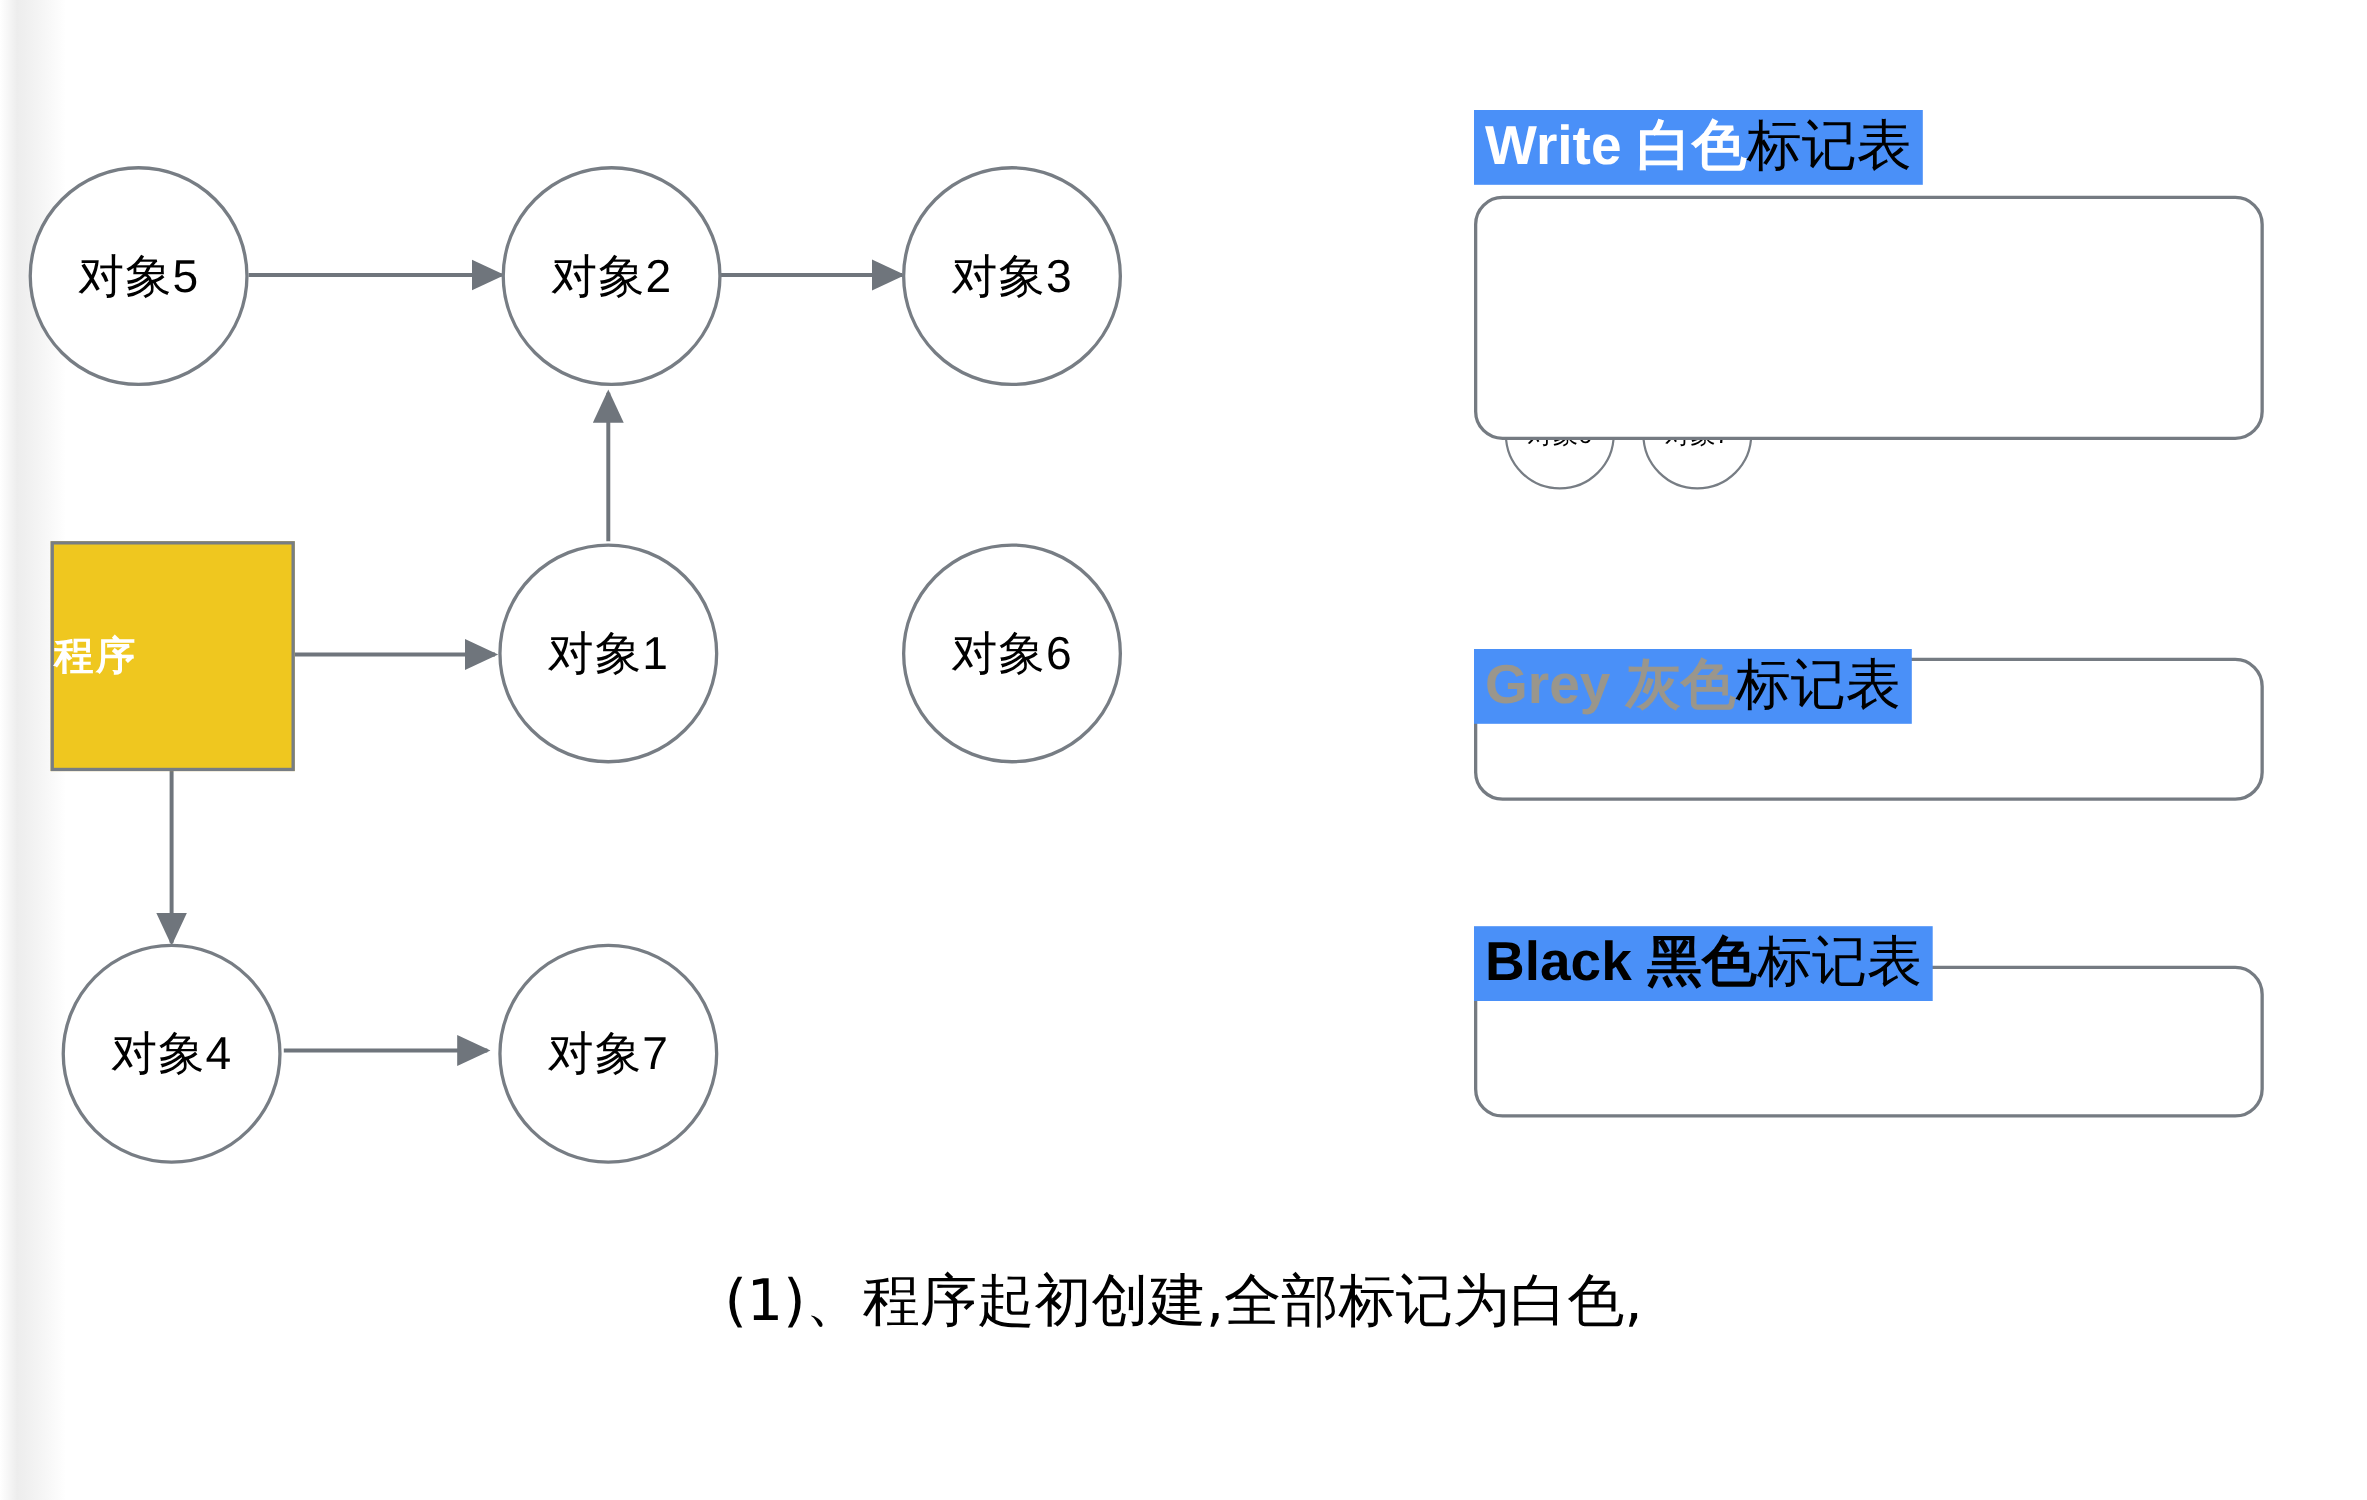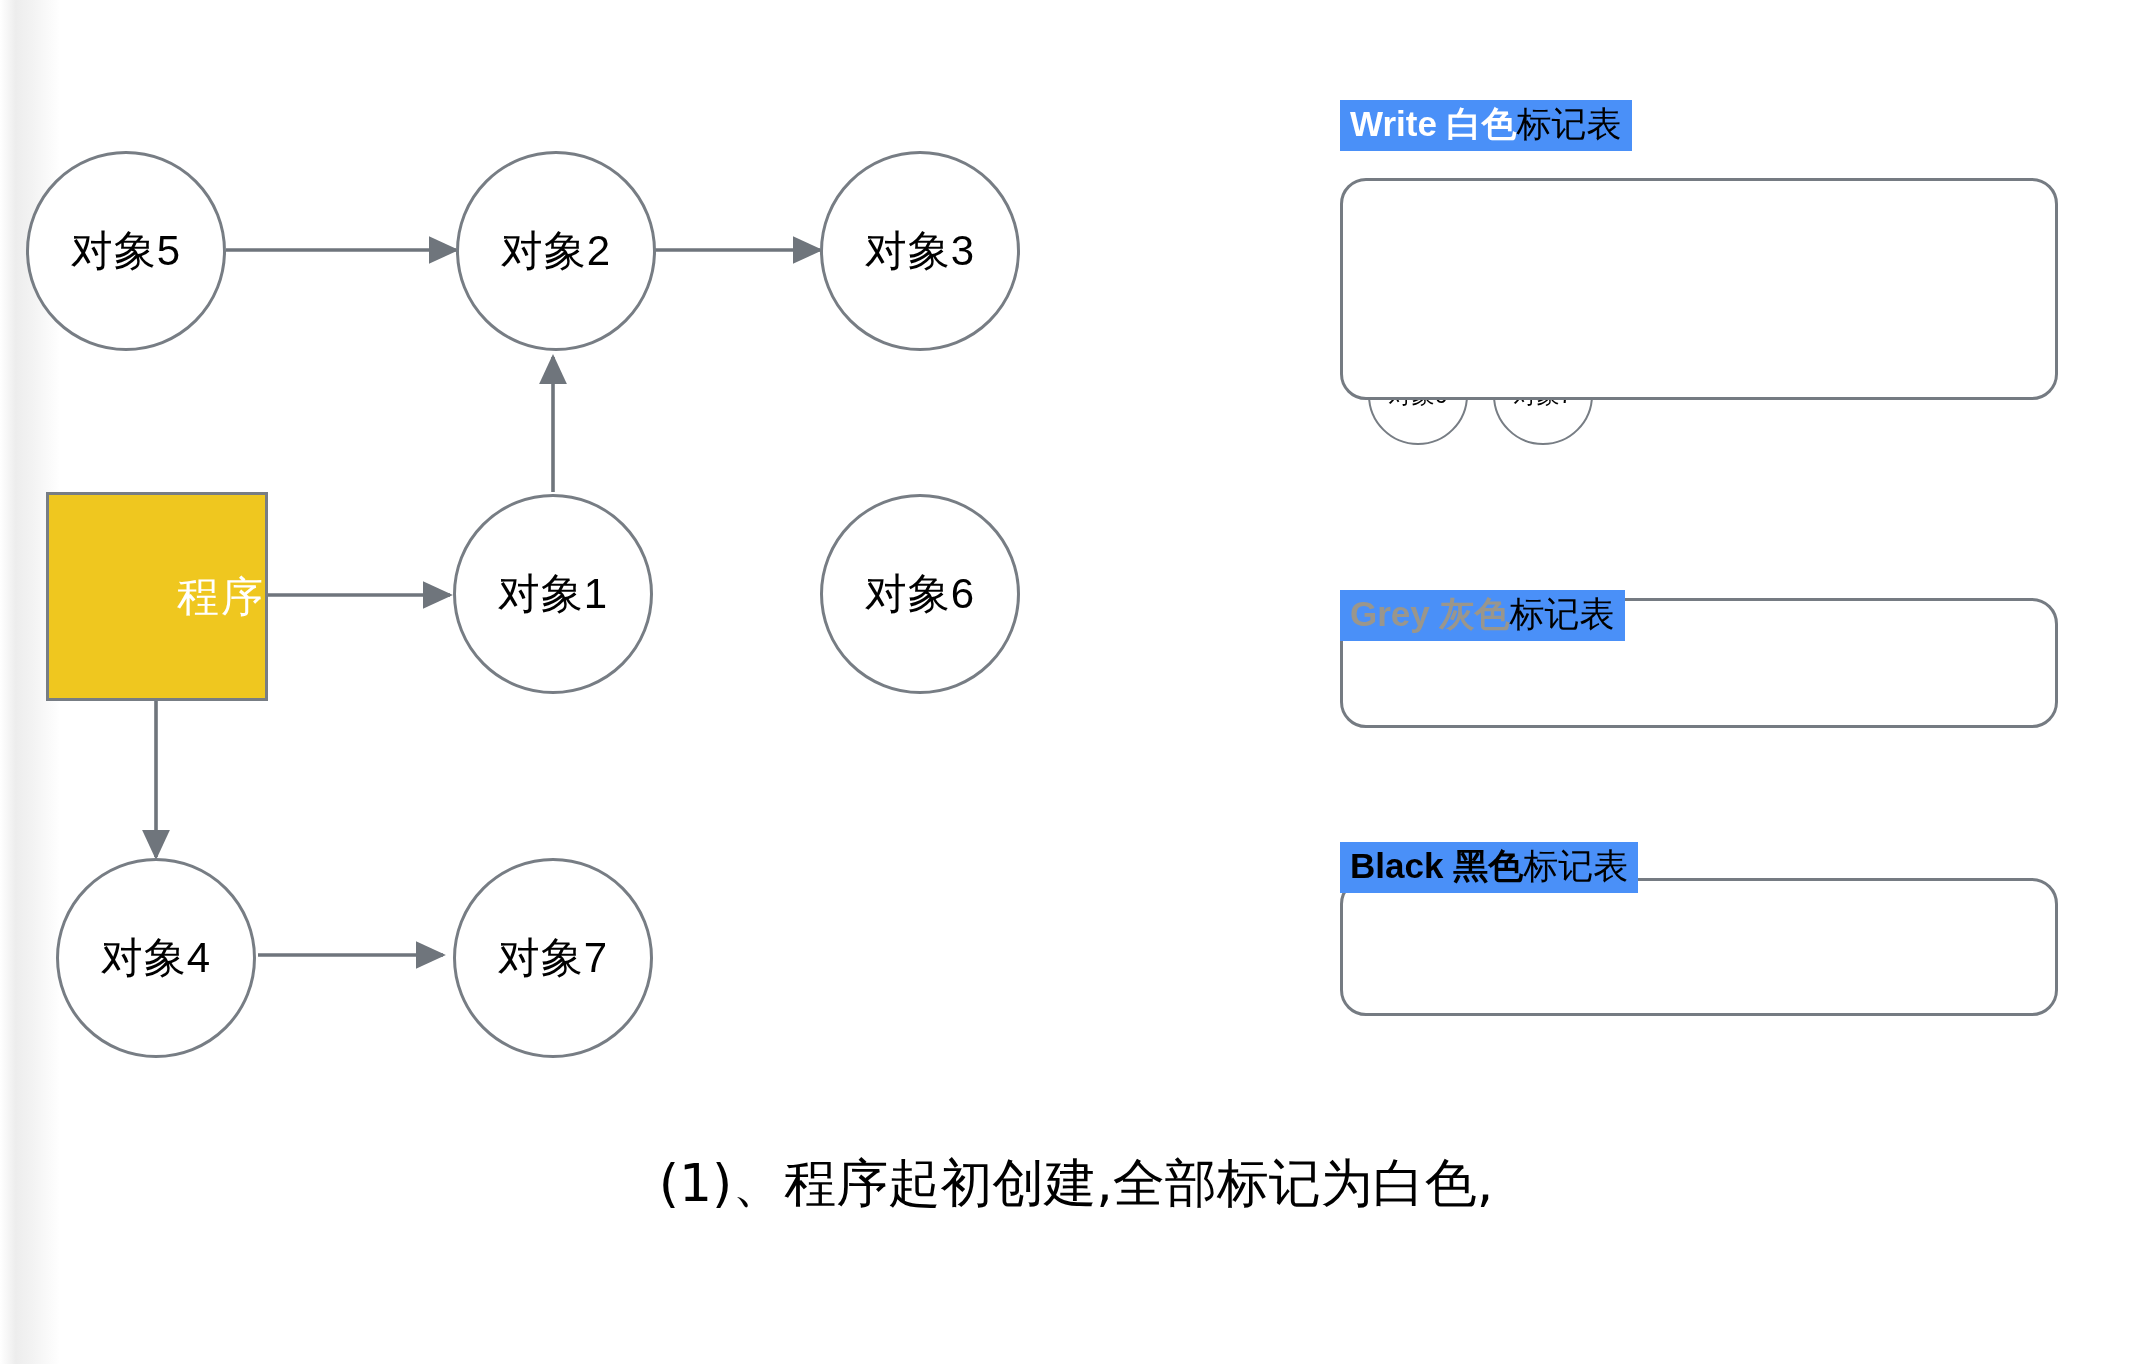--- a/index.html
+++ b/index.html
@@ -30,34 +30,35 @@
     color:#000000;
     font-size:42px;
     letter-spacing:1px;
     box-sizing:border-box;
   }
   .prog-box{
     position:absolute;
     background:#efc71f;
     border:3px solid #777d84;
     box-sizing:border-box;
-    display:flex;align-items:center;justify-content:flex-end;
+    display:flex;align-items:center;justify-content:flex-start;
     color:#ffffff;
-    font-size:42px;
+    font-size:36px;
     letter-spacing:2px;
+    font-weight:bold;
   }
   .edges{position:absolute;left:0;top:0;width:1110px;height:1110px;pointer-events:none;}
 
   
   .panel{position:absolute;}
   .panel-title{
     position:absolute;
     background:#4a90f8;
     padding:4px 10px 8px 10px;
-    font-size:35px;
+    font-size:50px;
     font-weight:bold;
     line-height:1.12;
     white-space:nowrap;
     z-index:3;
   }
   .t-en{font-weight:bold;}
   .t-cn-b{font-weight:bold;}
   .t-cn-tail{font-weight:normal;color:#000000;}
   .white-en{color:#ffffff;}
   .grey-en{color:#9a968c;}

